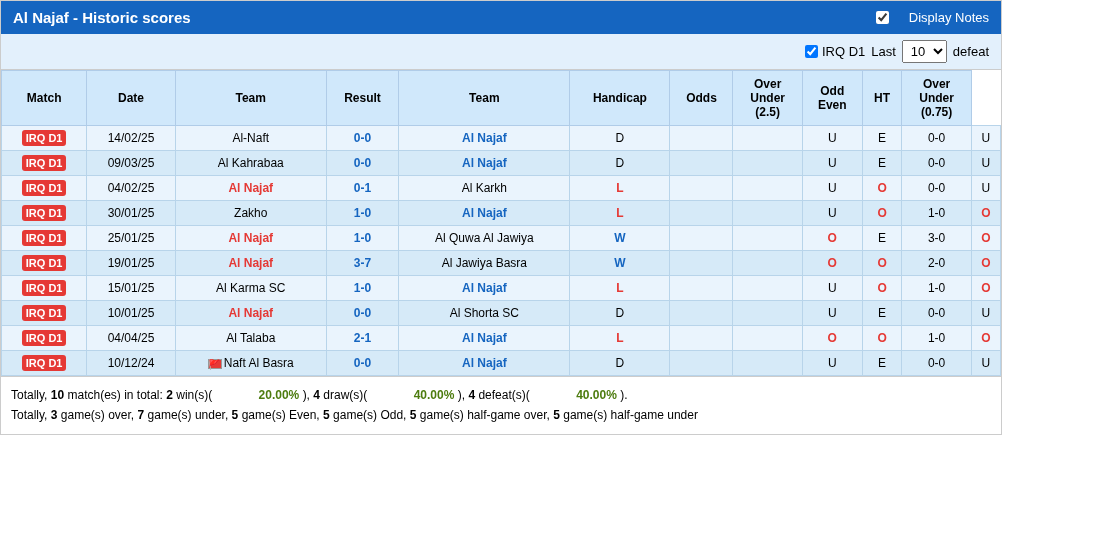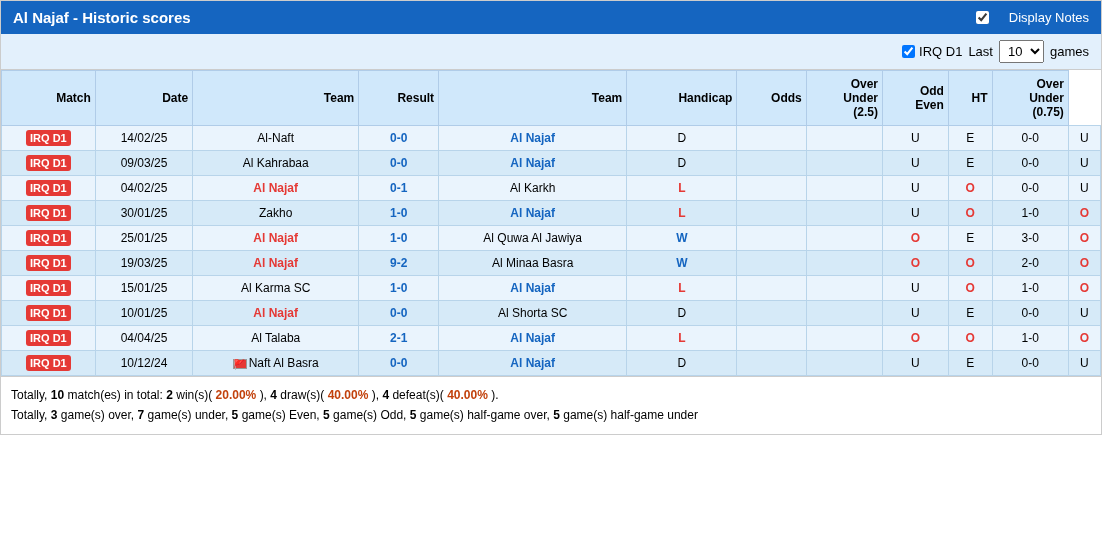--- a/index.html
+++ b/index.html
@@ -3,21 +3,21 @@
   <meta charset="utf-8">
   <style>
     * { box-sizing: border-box; margin: 0; padding: 0; }
     body {
       font-family: Arial, sans-serif;
       font-size: 13px;
       background: #fff;
       width: 1102px;
     }
     .container {
-      width: 1102px;
+      width: 1002px;
       border: 1px solid #ccc;
     }
     .title-bar {
       background: #1565c0;
       color: #fff;
       padding: 8px 12px;
       display: flex;
       justify-content: space-between;
       align-items: center;
     }
@@ -57,21 +57,21 @@
     }
     table {
       width: 100%;
       border-collapse: collapse;
     }
     thead tr {
       background: #d0e8fb;
     }
     thead th {
       padding: 6px 4px;
-      text-align: right;
+      text-align: center;
       font-weight: bold;
       font-size: 12px;
       border: 1px solid #b0cce8;
       vertical-align: middle;
     }
     tbody tr:nth-child(odd) {
       background: #eaf4fd;
     }
     tbody tr:nth-child(even) {
       background: #d6eaf8;
@@ -111,21 +111,21 @@
     .oe-E { color: #000; }
     .oe-O { color: #e53935; font-weight: bold; }
     .footer-text {
       padding: 8px 10px;
       font-size: 12px;
       line-height: 1.7;
       border-top: 1px solid #ccc;
       background: #fff;
     }
     .bold { font-weight: bold; }
-    .red { color: #c2410c; }
+    .red { color: #4d7c0f; margin-left: 43px; }
     .flag-icon {
       display: inline-block;
       width: 14px;
       height: 10px;
       background: #e53935;
       border: 1px solid #999;
       margin-right: 2px;
       vertical-align: middle;
       font-size: 10px;
       line-height: 10px;
@@ -148,21 +148,21 @@
     <label>
       <input type="checkbox" checked="" style="">
       <span>IRQ D1</span>
     </label>
     <span>Last</span>
     <select>
       <option value="10">10</option>
       <option value="20">20</option>
       <option value="30">30</option>
     </select>
-    <span>games</span>
+    <span>defeat</span>
   </div>
 
   <table>
     <thead>
       <tr>
         <th>Match</th>
         <th>Date</th>
         <th>Team</th>
         <th>Result</th>
         <th>Team</th>
@@ -240,24 +240,24 @@
           <td class="outcome-W">W</td>
           <td></td>
           <td></td>
           <td class="ou-O">O</td>
           <td class="oe-E">E</td>
           <td>3-0</td>
           <td class="ou-O">O</td>
         </tr>
         <tr>
           <td><span class="league-badge">IRQ D1</span></td>
-          <td>19/03/25</td>
+          <td>19/01/25</td>
           <td><span class="team-red">Al Najaf</span></td>
-          <td class="result-blue">9-2</td>
-          <td><span>Al Minaa Basra</span></td>
+          <td class="result-blue">3-7</td>
+          <td><span>Al Jawiya Basra</span></td>
           <td class="outcome-W">W</td>
           <td></td>
           <td></td>
           <td class="ou-O">O</td>
           <td class="oe-O">O</td>
           <td>2-0</td>
           <td class="ou-O">O</td>
         </tr>
         <tr>
           <td><span class="league-badge">IRQ D1</span></td>

